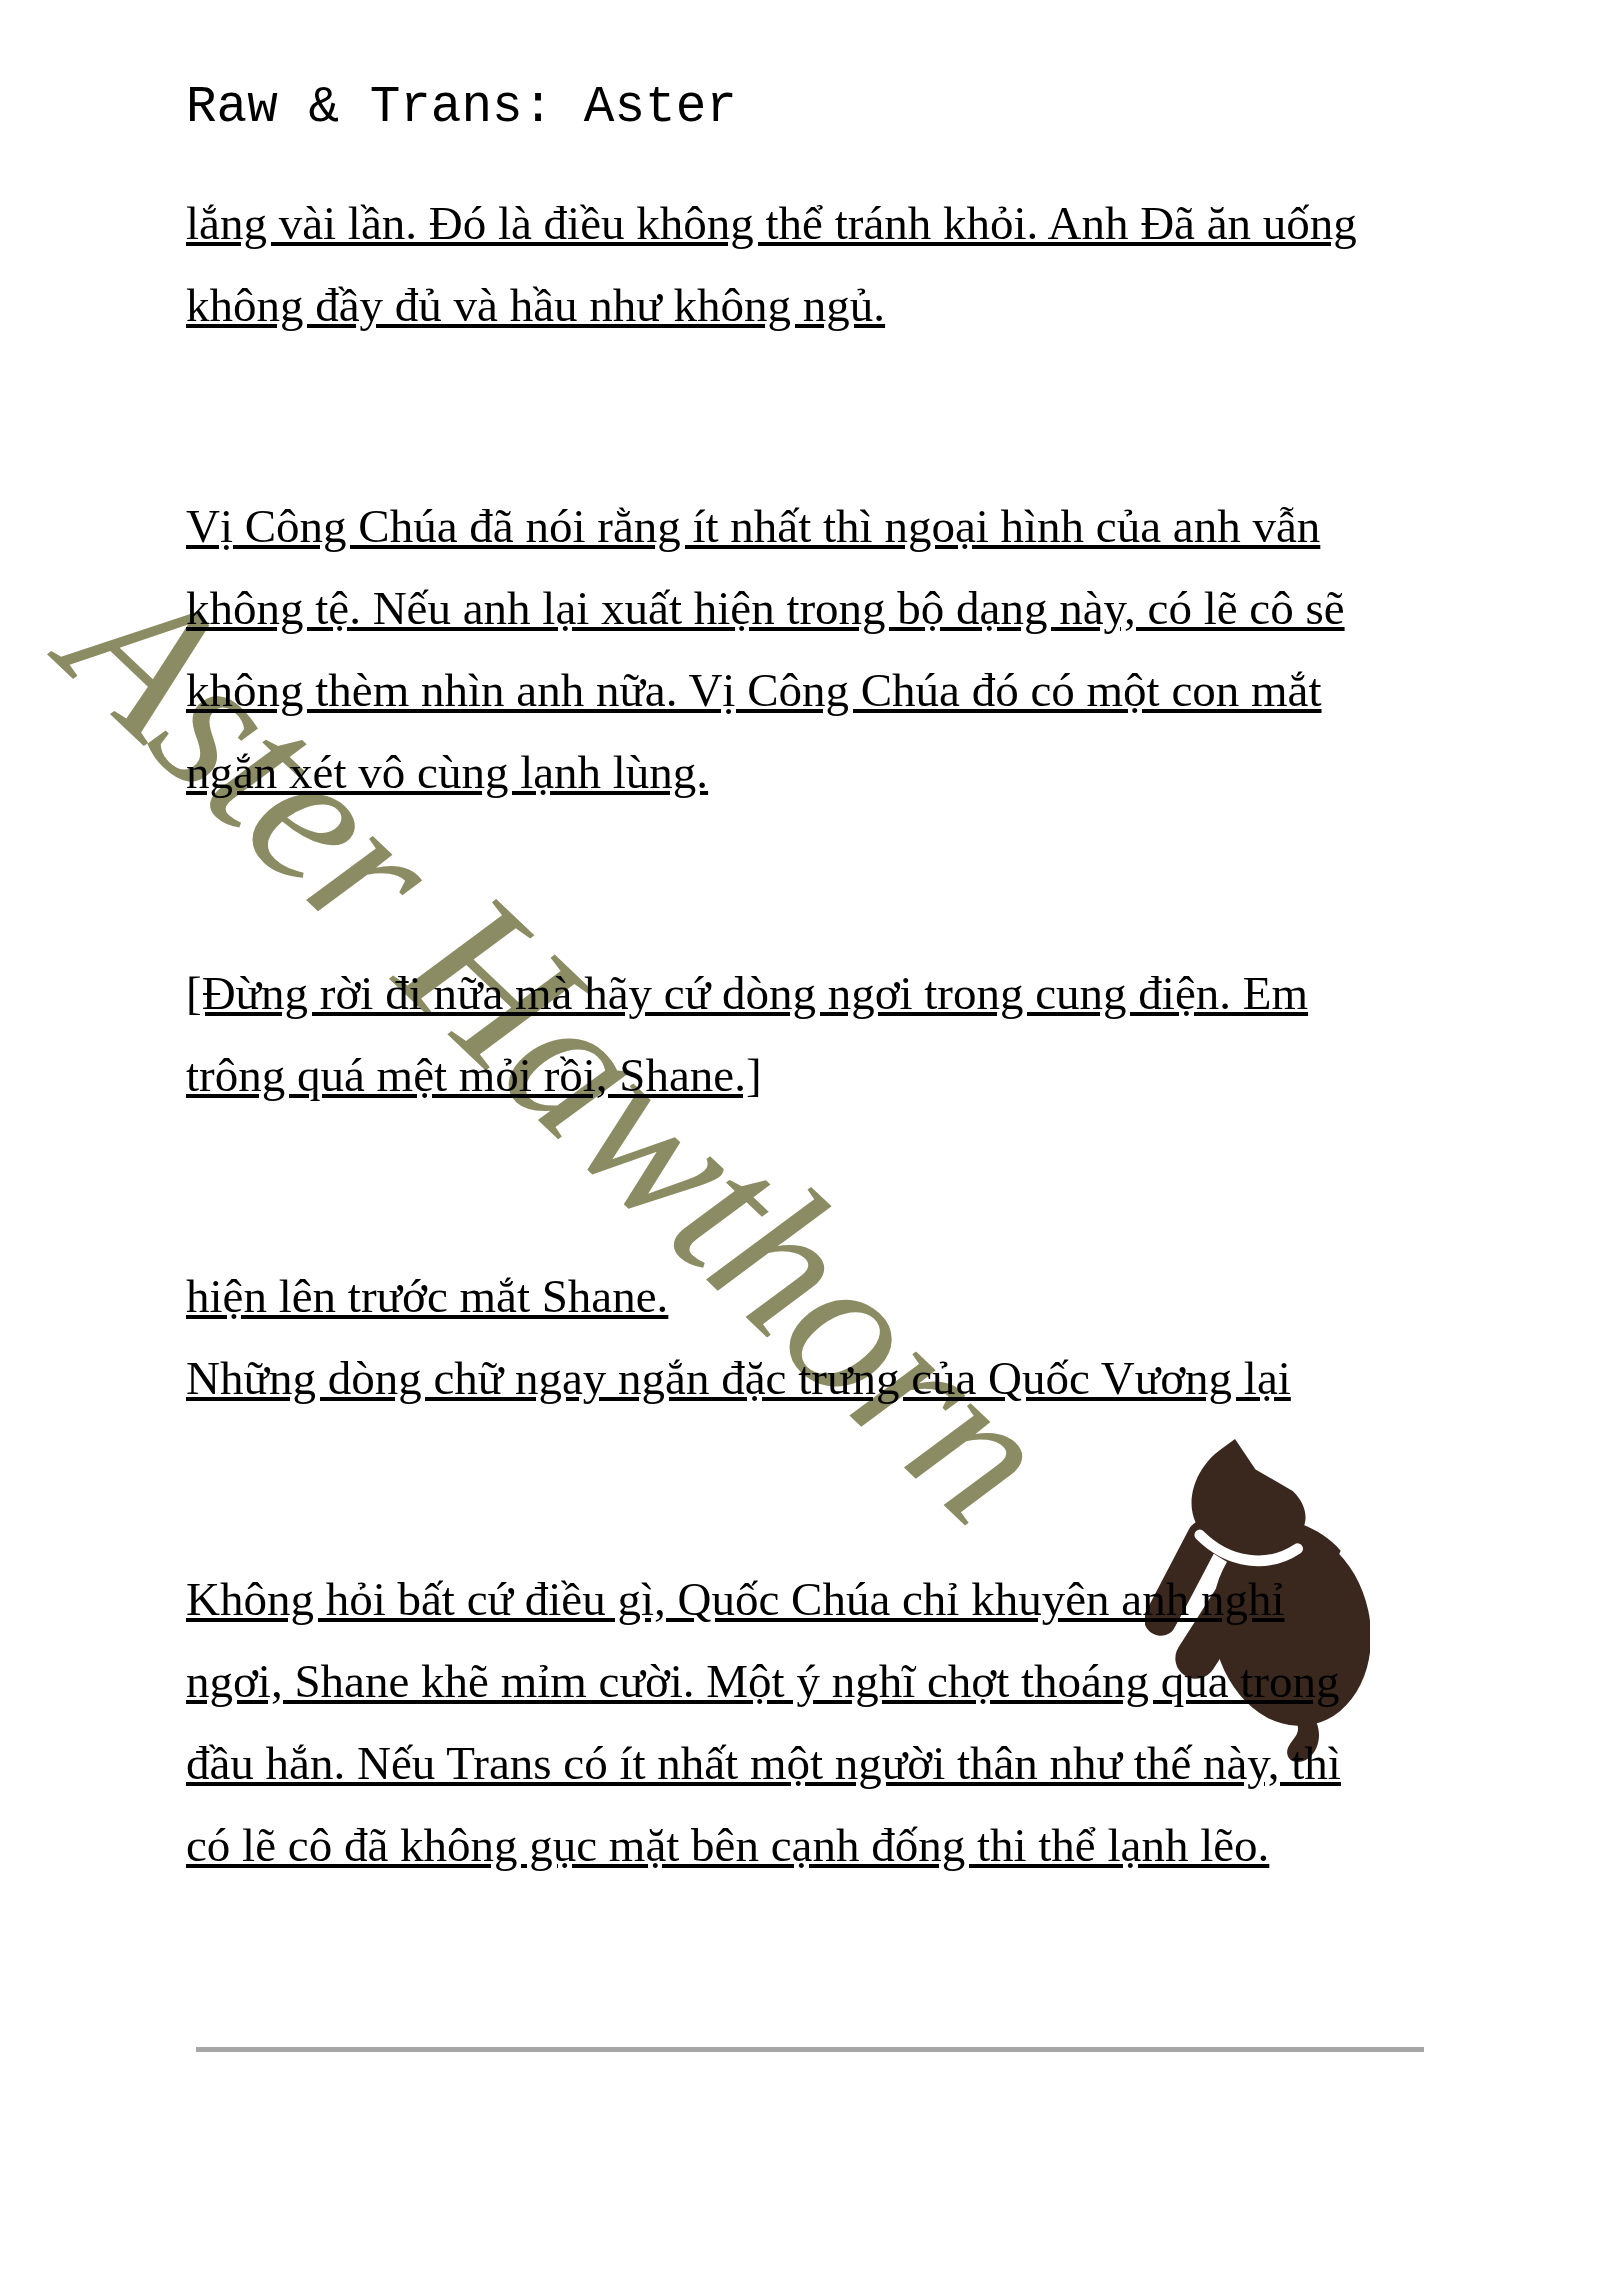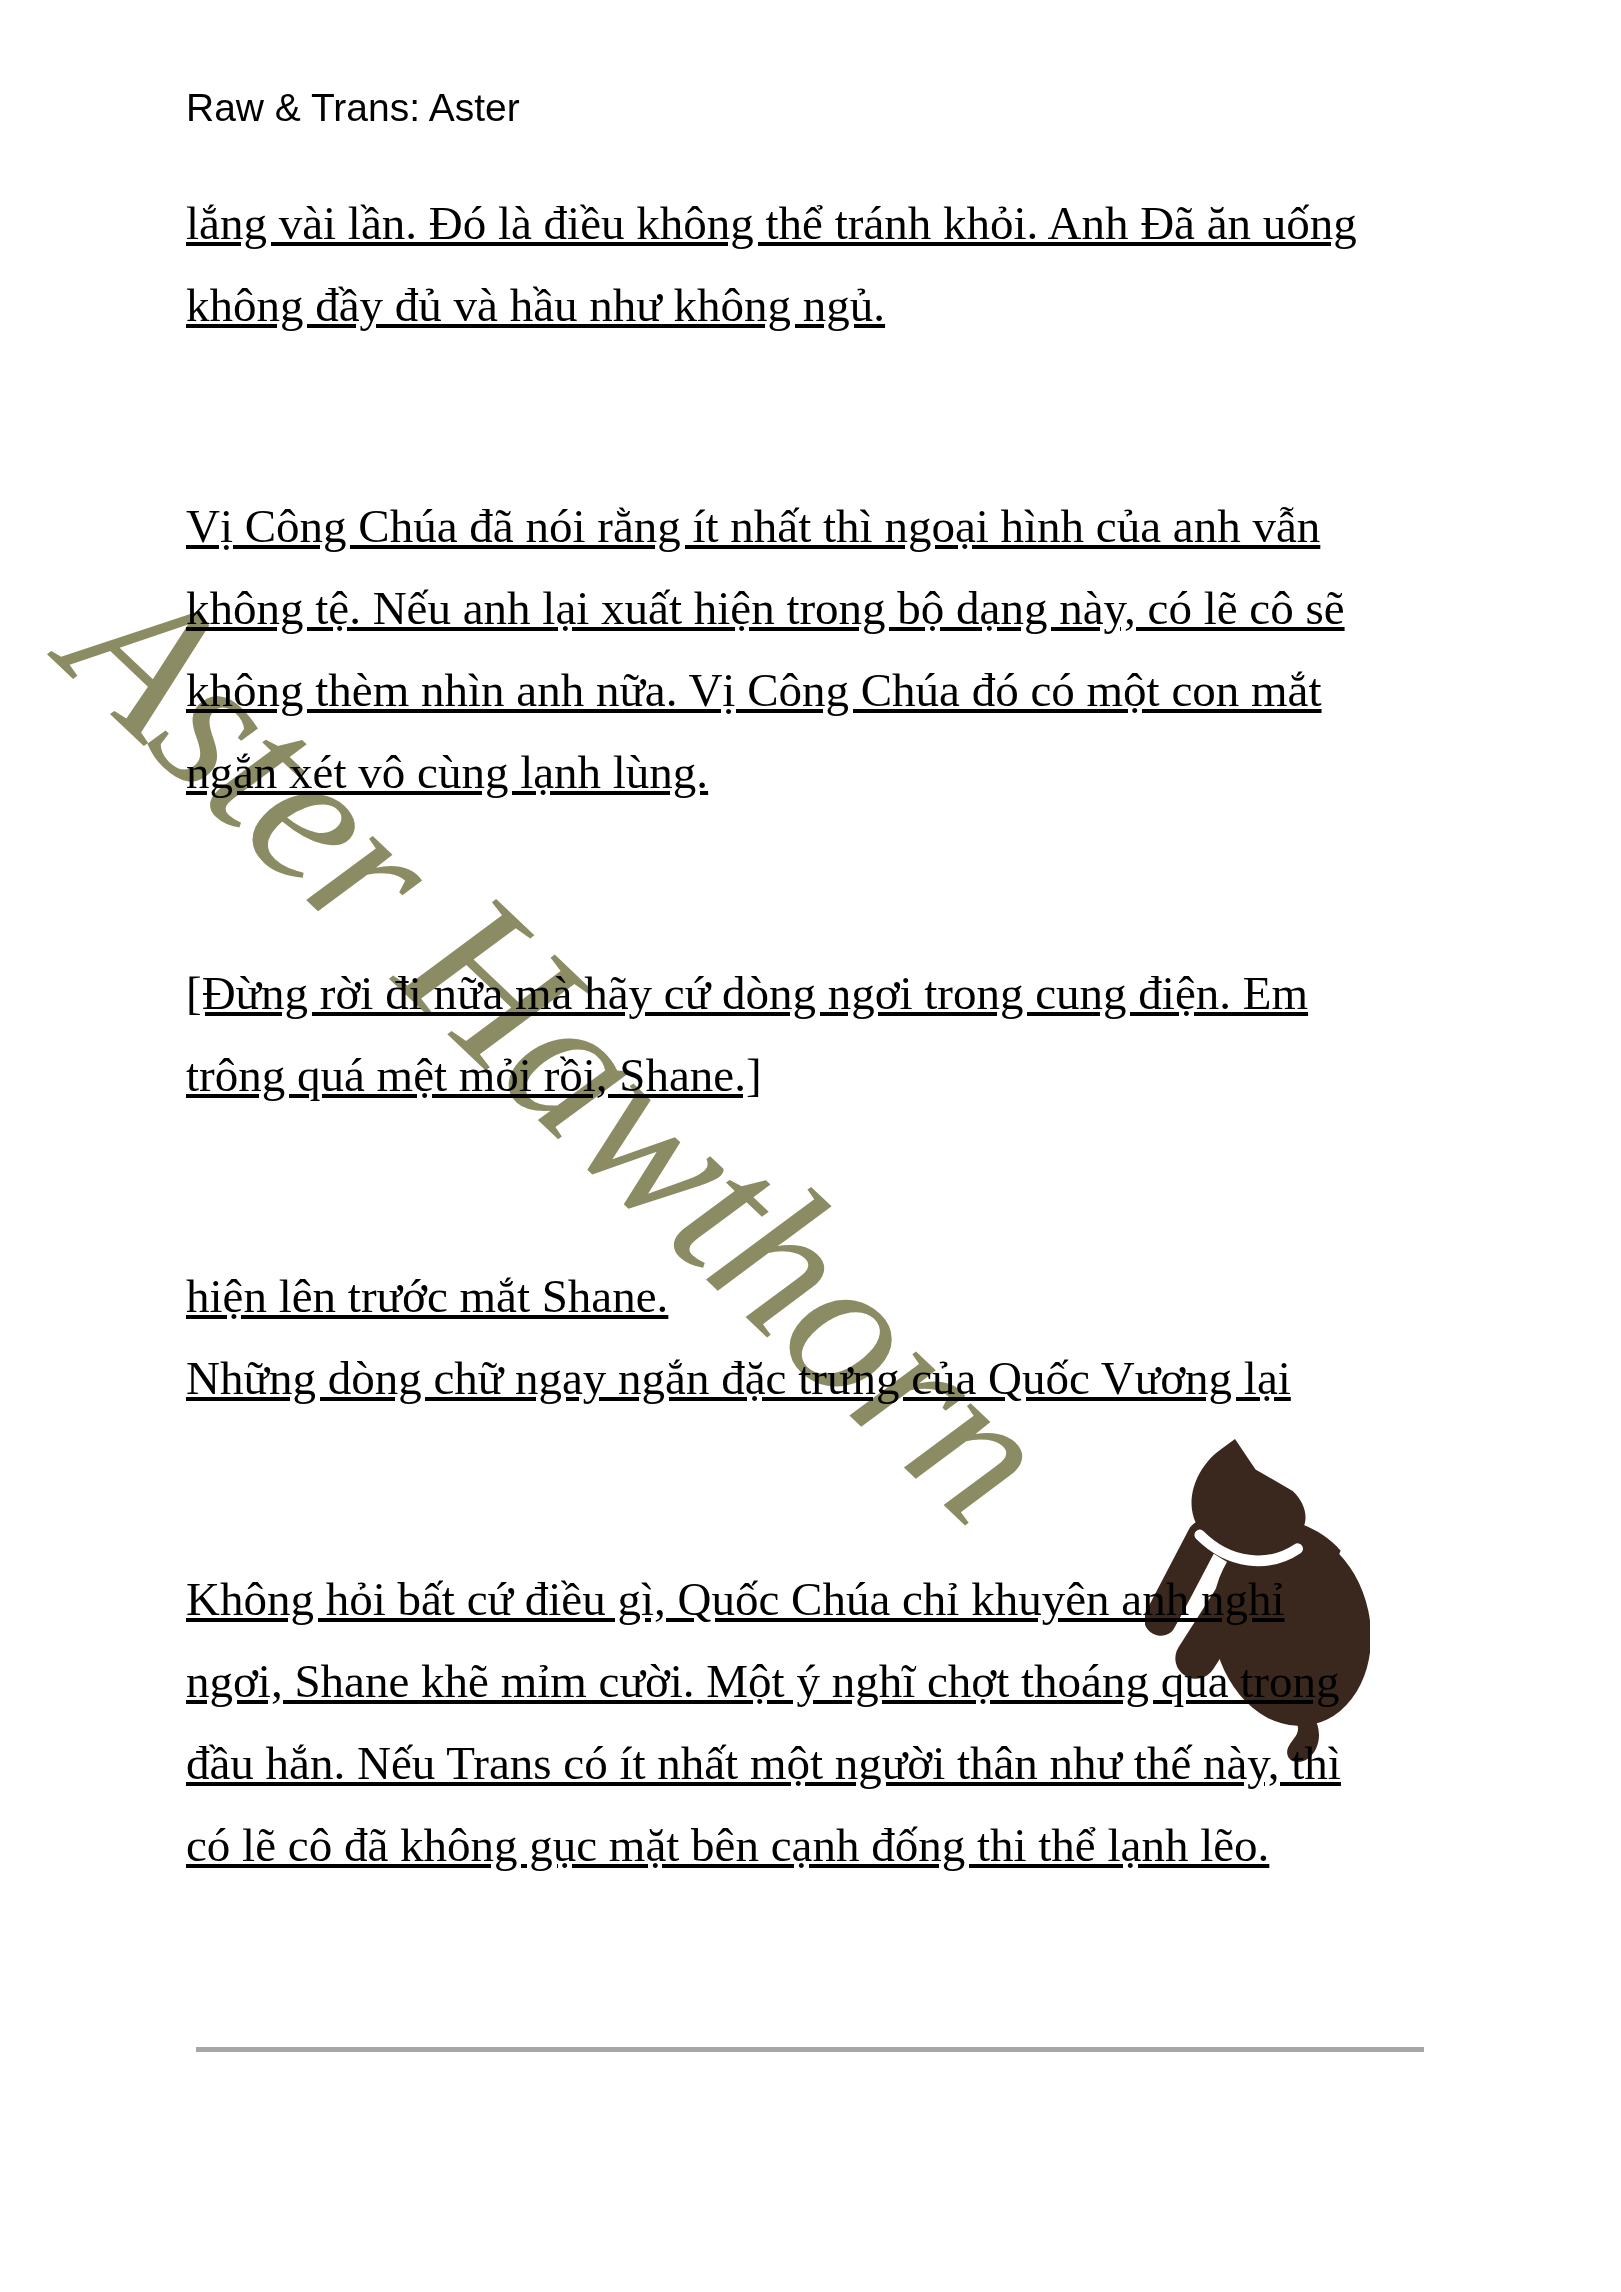--- a/index.html
+++ b/index.html
@@ -13,22 +13,22 @@
   body{
     width:1621px;height:2293px;
     background:var(--paper);
     position:relative;
     overflow:hidden;
     font-family:"Liberation Serif","DejaVu Serif",serif;
     color:var(--text);
   }
   .header{
     position:absolute;left:186px;top:84px;
-    font-family:Liberation Sans, sans-serif;
-    font-size:39px;line-height:47px;
+    font-family:Liberation Mono, monospace;
+    font-size:51px;line-height:47px;
     color:var(--text);
     white-space:nowrap;
     z-index:3;
   }
   .watermark{
     position:absolute;left:181px;top:529px;
     font-size:201px;
     font-style:italic;
     color:var(--wm);
     white-space:nowrap;

